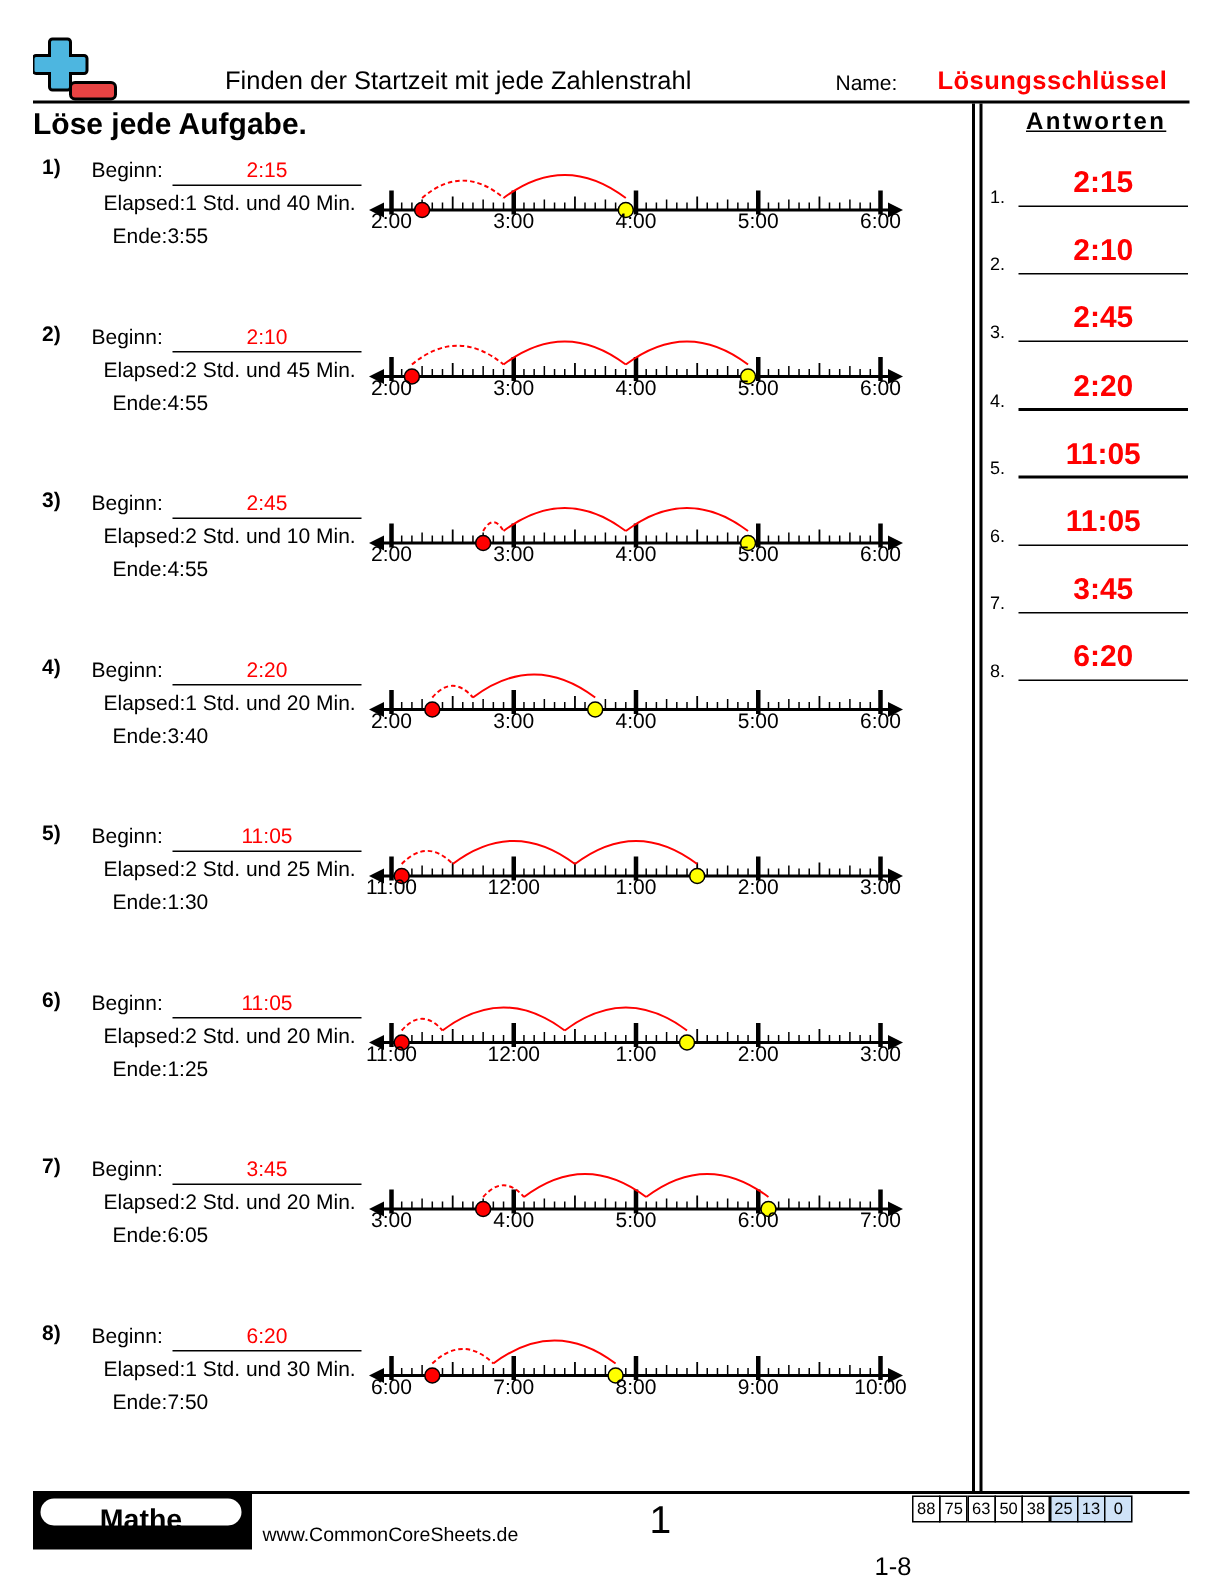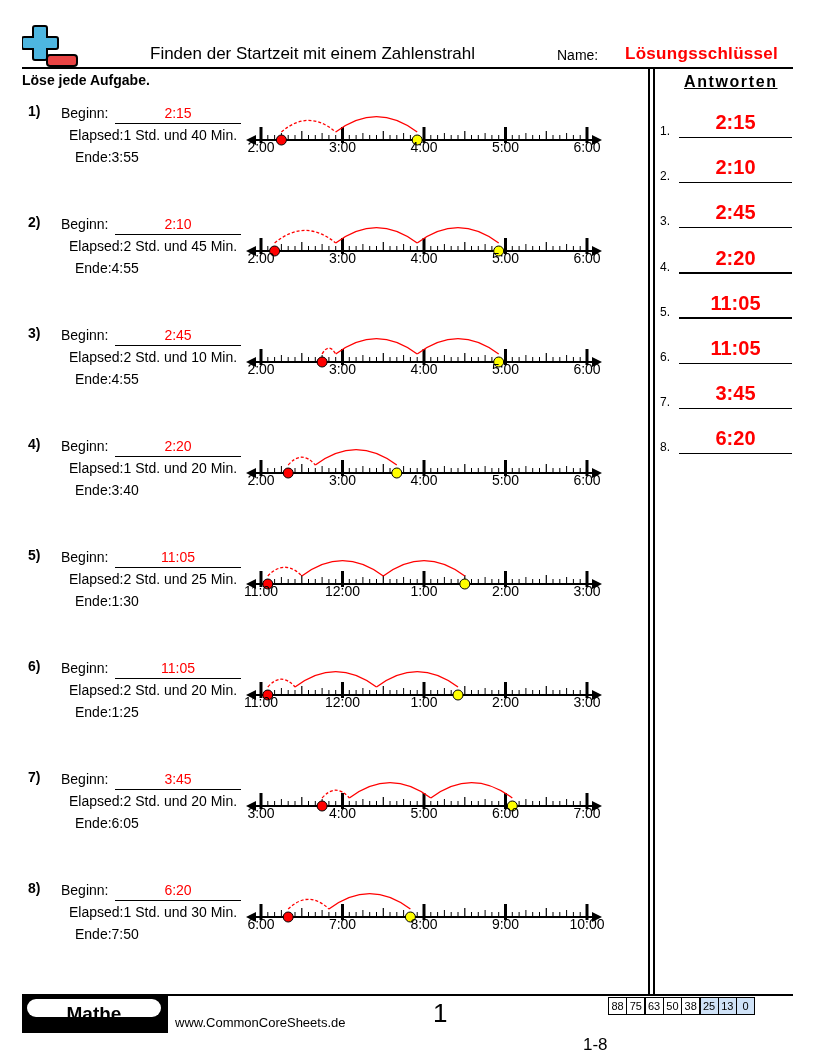--- a/index.html
+++ b/index.html
@@ -3,21 +3,21 @@
 <meta charset="utf-8">
 <style>
   html,body{margin:0;padding:0;background:#fff;}
   body{width:816px;height:1056px;position:relative;overflow:hidden;font-family:"Liberation Sans",sans-serif;color:#000;}
   .abs{position:absolute;}
   .logo{left:22px;top:24px;width:58px;height:44px;}
   .title{left:150px;top:44px;font-size:17px;white-space:nowrap;}
   .name-label{left:557px;top:47px;font-size:14px;}
   .name-value{left:625px;top:44px;font-size:17px;font-weight:bold;color:#ff0000;letter-spacing:0.3px;}
   .hr-top{left:22px;top:67px;width:771px;height:2px;background:#000;}
-  .instr{left:22px;top:72px;font-size:14px;font-weight:bold;}
+  .instr{left:22px;top:72px;font-size:20px;font-weight:bold;}
   .vdiv1{left:648px;top:69px;width:2px;height:926px;background:#000;}
   .vdiv2{left:653px;top:69px;width:2px;height:926px;background:#000;}
   .ans-head{left:684px;top:73px;font-size:16px;font-weight:bold;letter-spacing:1.6px;text-decoration:underline;}
   .ans-row{left:660px;width:132px;height:40px;}
   .ans-num{position:absolute;left:0;bottom:2px;font-size:12px;}
   .ans-line{position:absolute;left:19px;right:0;bottom:2px;height:1.5px;background:#000;}
   .ans-val{position:absolute;left:19px;right:0;bottom:6px;text-align:center;font-size:20px;font-weight:bold;color:#ff0000;}
   .prob{left:0;width:640px;height:90px;}
   .pnum{position:absolute;left:28px;top:0;font-size:14px;font-weight:bold;}
   .lbl-begin{position:absolute;left:61px;top:2px;font-size:14px;}
@@ -37,21 +37,21 @@
 </style>
 </head>
 <body>
 
 <div class="abs logo">
   <svg width="58" height="44" viewBox="0 0 58 44">
     <path d="M13 2 h10 a2 2 0 0 1 2 2 v9 h9 a2 2 0 0 1 2 2 v8 a2 2 0 0 1 -2 2 h-9 v9 a2 2 0 0 1 -2 2 h-10 a2 2 0 0 1 -2 -2 v-9 h-9 a2 2 0 0 1 -2 -2 v-8 a2 2 0 0 1 2 -2 h9 v-9 a2 2 0 0 1 2 -2z" fill="#4db6e0" stroke="#000" stroke-width="2"></path>
     <rect x="25" y="31" width="30" height="11" rx="3" fill="#e84343" stroke="#000" stroke-width="2"></rect>
   </svg>
 </div>
-<div class="abs title">Finden der Startzeit mit einem Zahlenstrahl</div>
+<div class="abs title">Finden der Startzeit mit jede Zahlenstrahl</div>
 <div class="abs name-label">Name:</div>
 <div class="abs name-value">Lösungsschlüssel</div>
 <div class="abs hr-top"></div>
 <div class="abs instr">Löse jede Aufgabe.</div>
 
 <div class="abs vdiv1"></div>
 <div class="abs vdiv2"></div>
 
 <div id="problems">
     <div class="abs prob" style="top: 103px;">

